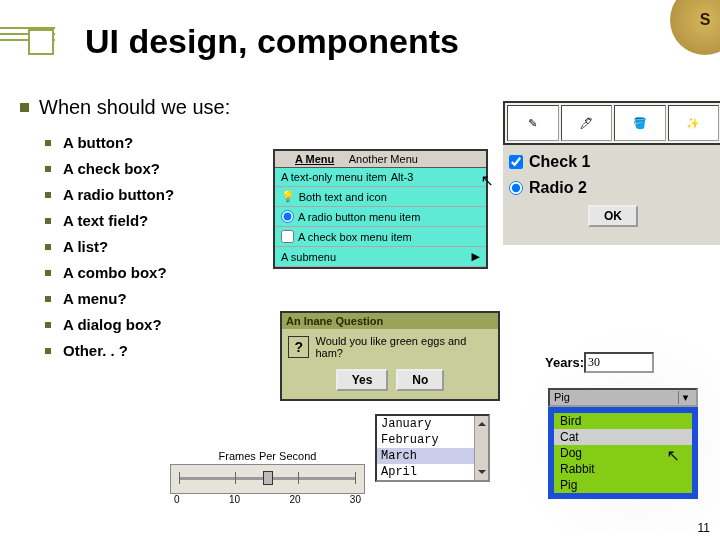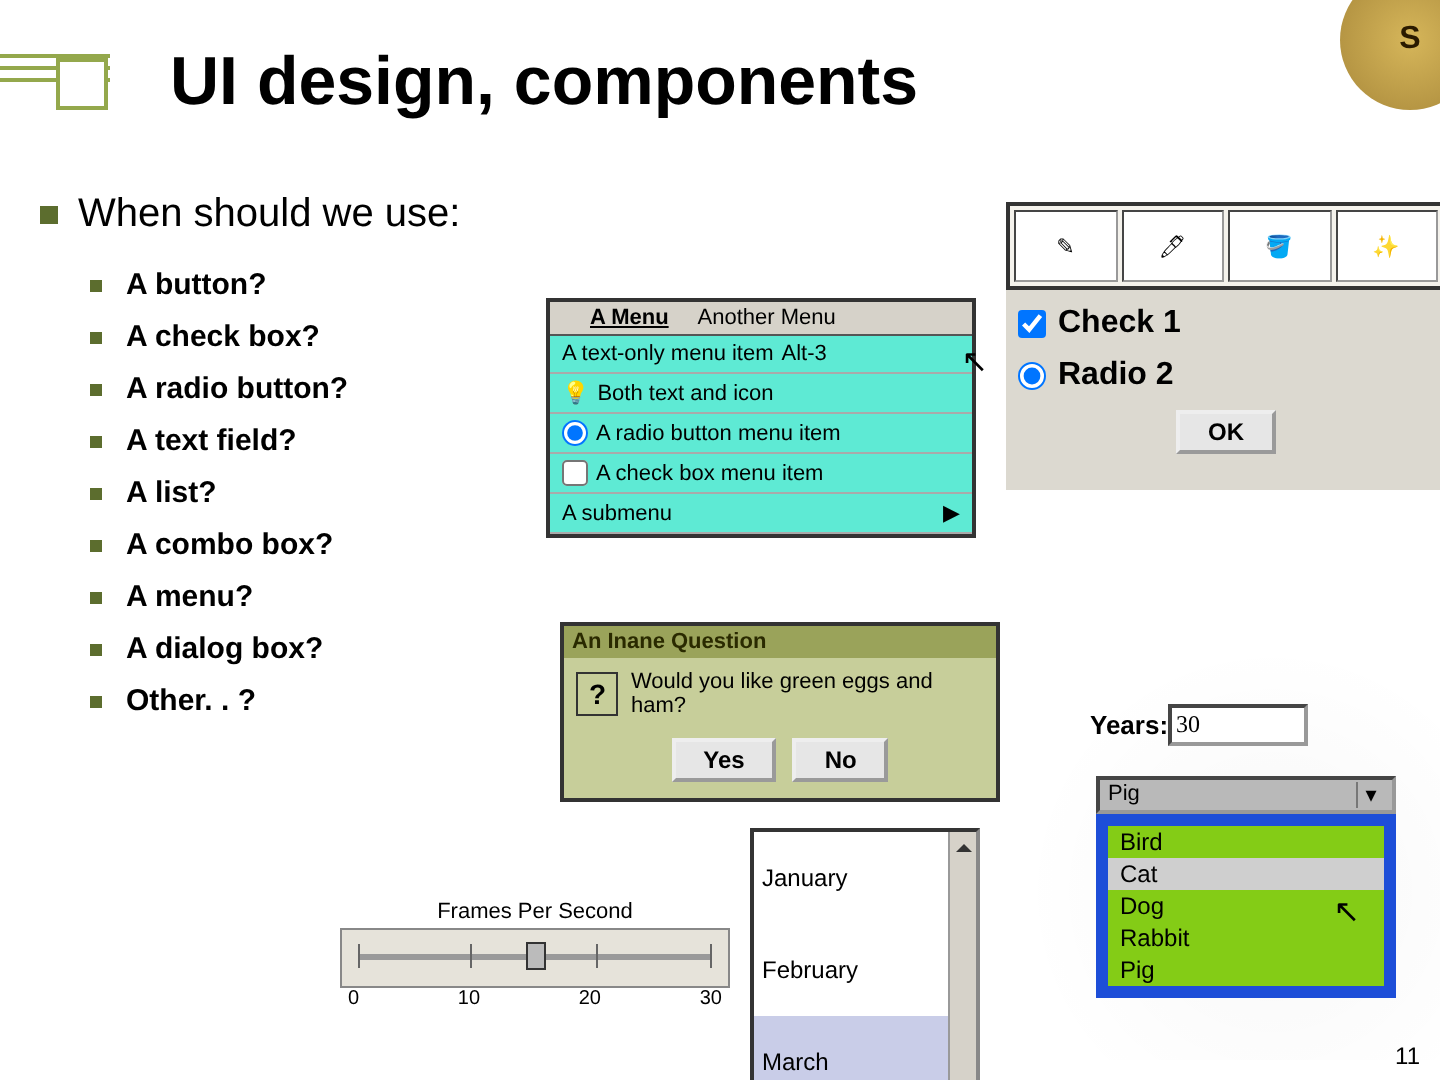--- a/index.html
+++ b/index.html
@@ -83,21 +83,21 @@
   .right-panel .tool { flex: 1; border: 1px inset #999; background: #fff; display: flex; align-items: center; justify-content: center; }
   .right-panel .controls { padding: 8px 6px; font-size: 16px; }
   .right-panel .controls .row { display: flex; align-items: center; gap: 6px; margin-bottom: 8px; }
   .right-panel input[type=checkbox], .right-panel input[type=radio]{ width:14px; height:14px; }
   .ok-wrap { text-align: center; margin: 6px 0 10px; }
 
   .years { position: absolute; left: 545px; top: 352px; font-size: 13px; font-weight: bold; display: flex; align-items: center; gap: 0; }
   .years input { width: 70px; border: 2px inset #999; font: 12px Tahoma; padding: 1px 2px; }
 
   .list-widget { left: 375px; top: 414px; width: 115px; background: #fff; font-size: 12px; border: 2px inset #888; }
-  .list-widget .li { padding: 16px 4px; }
+  .list-widget .li { padding: 1px 4px; font-family: Liberation Mono, monospace; }
   .list-widget .sel { background: #c9cde8; }
   .list-widget .sb { position: absolute; right: 0; top: 0; bottom: 0; width: 14px; background: #d6d2c9; border-left: 1px solid #999; }
   .list-widget .sb::before, .list-widget .sb::after { content:''; position:absolute; left:3px; width:0; height:0; border:4px solid transparent; }
   .list-widget .sb::before { top:2px; border-bottom-color:#333; }
   .list-widget .sb::after { bottom:2px; border-top-color:#333; }
 
   .combo-widget { left: 548px; top: 388px; width: 150px; }
   .combo-widget .sel { background: #b9b9b9; padding: 1px 4px; border: 2px inset #999; display:flex; justify-content:space-between; }
   .combo-widget .sel .arr { width: 14px; text-align:center; border-left:1px solid #777; }
   .combo-widget .drop { background: #84cc16; border: 6px solid #1d4ed8; }

